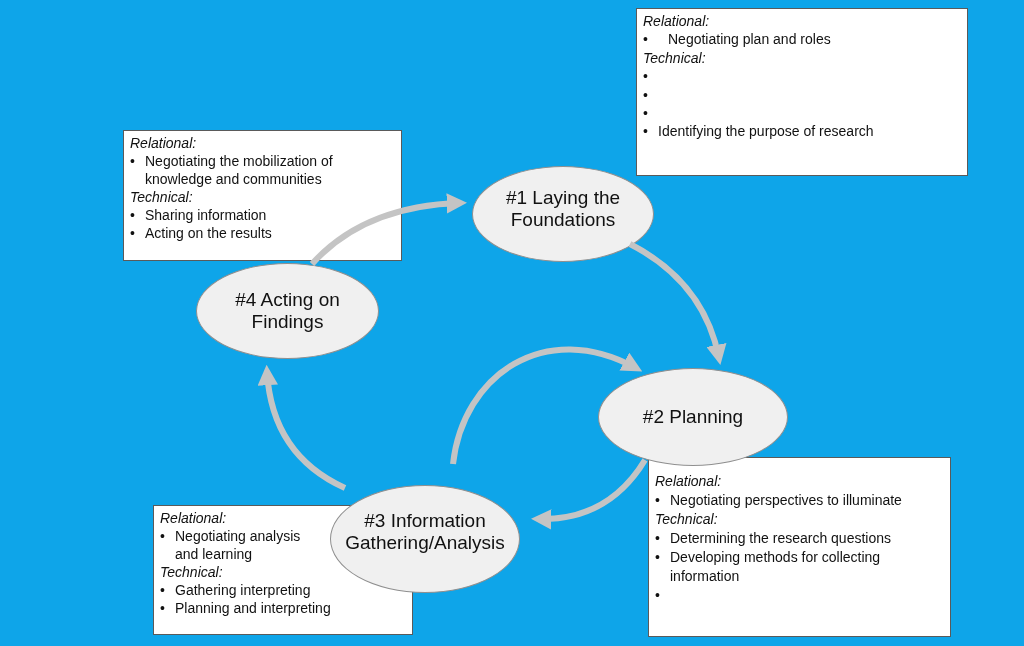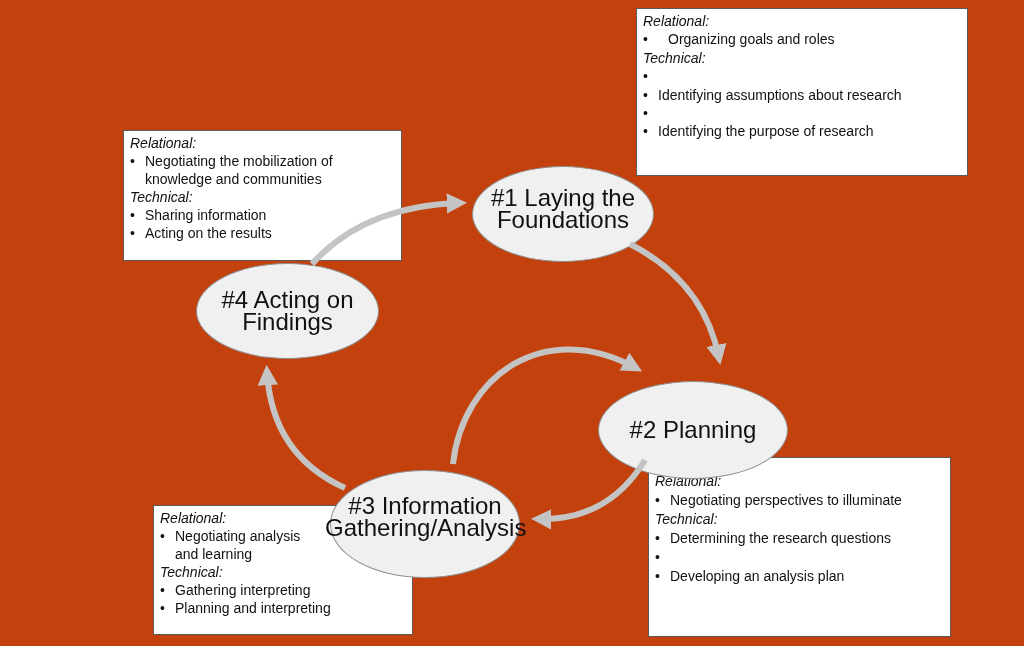--- a/index.html
+++ b/index.html
@@ -1,20 +1,20 @@
 <!DOCTYPE html>
 <html><head>
 <meta charset="utf-8">
 <style>
   html, body { margin: 0; padding: 0; background: #ffffff; }
   #canvas {
     position: relative;
     width: 1024px;
     height: 646px;
-    background: #c2410c;
+    background: #0ea5e9;
     overflow: hidden;
     font-family: "Liberation Sans", sans-serif;
     color: #111111;
   }
 
   
   .callout {
     position: absolute;
     background: #ffffff;
     border: 1px solid #5a5a5a;
@@ -44,29 +44,29 @@
   .stage {
     position: absolute;
     border-radius: 50%;
     background: #f0f0f0;
     border: 1px solid #8f8f8f;
     box-sizing: border-box;
     display: flex;
     align-items: center;
     justify-content: center;
     text-align: center;
-    font-size: 24px;
+    font-size: 19px;
     line-height: 22px;
     z-index: 3;
   }
   .stage .lbl { white-space: pre-line; }
 
   #stage-1 { left: 472px; top: 166px; width: 182px; height: 96px;  padding-bottom: 10px; }
-  #stage-2 { left: 598px; top: 381px; width: 190px; height: 98px; }
-  #stage-3 { left: 330px; top: 470px; width: 190px; height: 108px; padding-bottom: 14px; }
+  #stage-2 { left: 598px; top: 368px; width: 190px; height: 98px; }
+  #stage-3 { left: 330px; top: 485px; width: 190px; height: 108px; padding-bottom: 14px; }
   #stage-4 { left: 196px; top: 263px; width: 183px; height: 96px; }
   #stage-3 .lbl { width: 200px; }
 
   
   #arrow-layer {
     position: absolute;
     left: 0; top: 0;
     width: 1024px; height: 646px;
     z-index: 4;
     pointer-events: none;
@@ -79,29 +79,28 @@
 </style>
 </head>
 <body>
 
 <div id="canvas">
 
   <div class="callout" id="box-top-right">
     <div class="row header">Relational:</div>
     <div class="row wide">
       <span class="dot">•</span>
-      <span class="txt">Organizing goals and roles</span>
+      <span class="txt">Negotiating plan and roles</span>
     </div>
     <div class="row header">Technical:</div>
     <div class="row">
       <span class="dot">•</span>
     </div>
     <div class="row">
       <span class="dot">•</span>
-      <span class="txt">Identifying assumptions about research</span>
     </div>
     <div class="row">
       <span class="dot">•</span>
     </div>
     <div class="row">
       <span class="dot">•</span>
       <span class="txt">Identifying the purpose of research</span>
     </div>
   </div>
 
@@ -147,24 +146,25 @@
       <span class="dot">•</span>
       <span class="txt">Negotiating perspectives to illuminate</span>
     </div>
     <div class="row header">Technical:</div>
     <div class="row">
       <span class="dot">•</span>
       <span class="txt">Determining the research questions</span>
     </div>
     <div class="row">
       <span class="dot">•</span>
+      <span class="txt">Developing methods for collecting
+information</span>
     </div>
     <div class="row">
       <span class="dot">•</span>
-      <span class="txt">Developing an analysis plan</span>
     </div>
   </div>
 
   <div class="stage" id="stage-1">
     <span class="lbl">#1 Laying the
 Foundations</span>
   </div>
   <div class="stage" id="stage-2">
     <span class="lbl">#2 Planning</span>
   </div>

